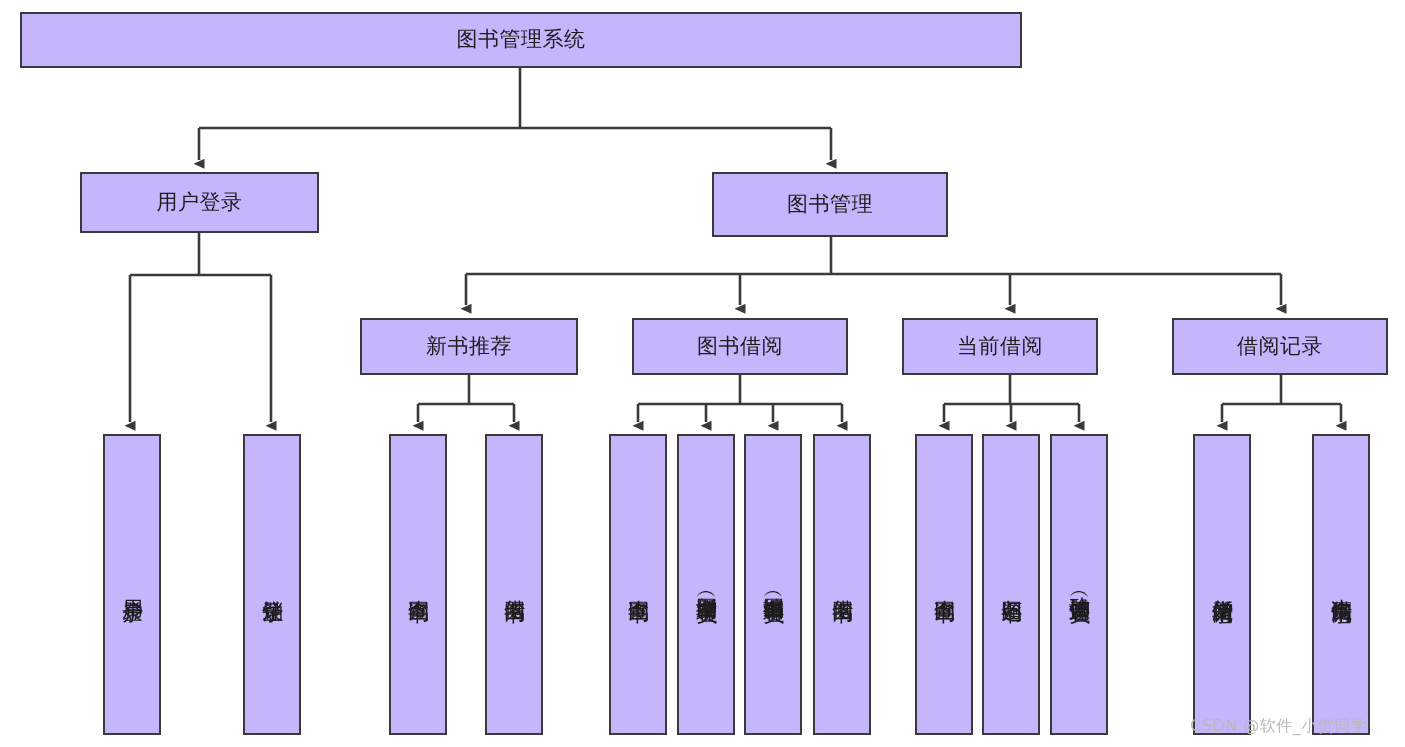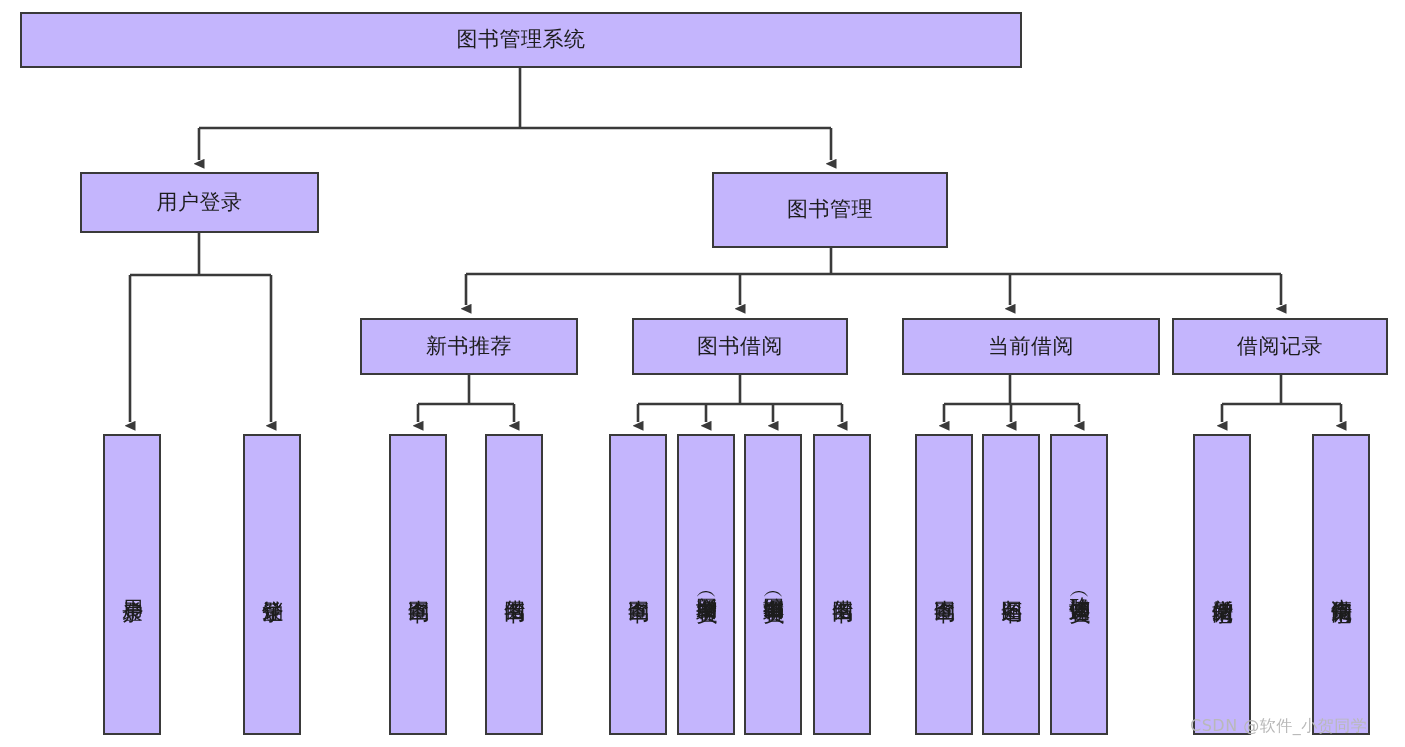--- a/index.html
+++ b/index.html
@@ -113,31 +113,31 @@
     </g>
   </svg>
 
   <div class="node-box" style="left:20px; top:12px; width:1002px; height:56px;">
     <span class="node-label-h">图书管理系统</span>
   </div>
 
   <div class="node-box" style="left:80px; top:172px; width:239px; height:61px;">
     <span class="node-label-h">用户登录</span>
   </div>
-  <div class="node-box" style="left:712px; top:172px; width:236px; height:76px;">
+  <div class="node-box" style="left:712px; top:172px; width:236px; height:65px;">
     <span class="node-label-h">图书管理</span>
   </div>
 
   <div class="node-box" style="left:360px; top:318px; width:218px; height:57px;">
     <span class="node-label-h">新书推荐</span>
   </div>
   <div class="node-box" style="left:632px; top:318px; width:216px; height:57px;">
     <span class="node-label-h">图书借阅</span>
   </div>
-  <div class="node-box" style="left:902px; top:318px; width:258px; height:57px;">
+  <div class="node-box" style="left:902px; top:318px; width:196px; height:57px;">
     <span class="node-label-h">当前借阅</span>
   </div>
   <div class="node-box" style="left:1172px; top:318px; width:216px; height:57px;">
     <span class="node-label-h">借阅记录</span>
   </div>
 
   <div class="node-box" style="left:103px; top:434px; width:58px; height:301px;">
     <span class="node-label-v">用户登录</span>
   </div>
   <div class="node-box" style="left:243px; top:434px; width:58px; height:301px;">

